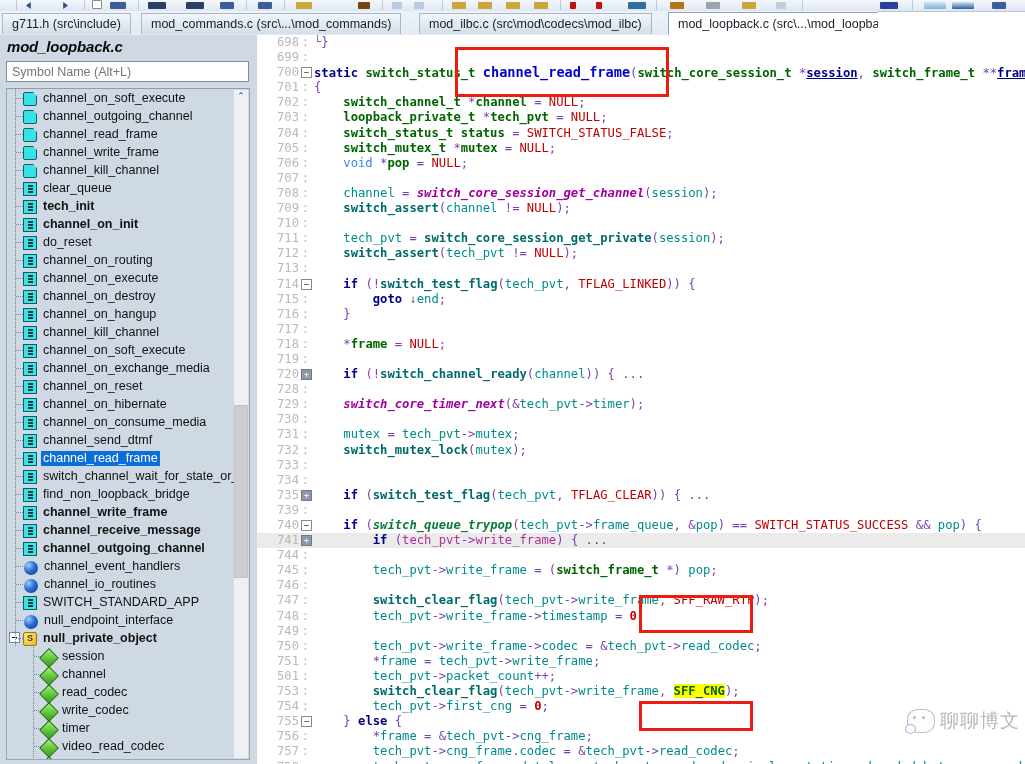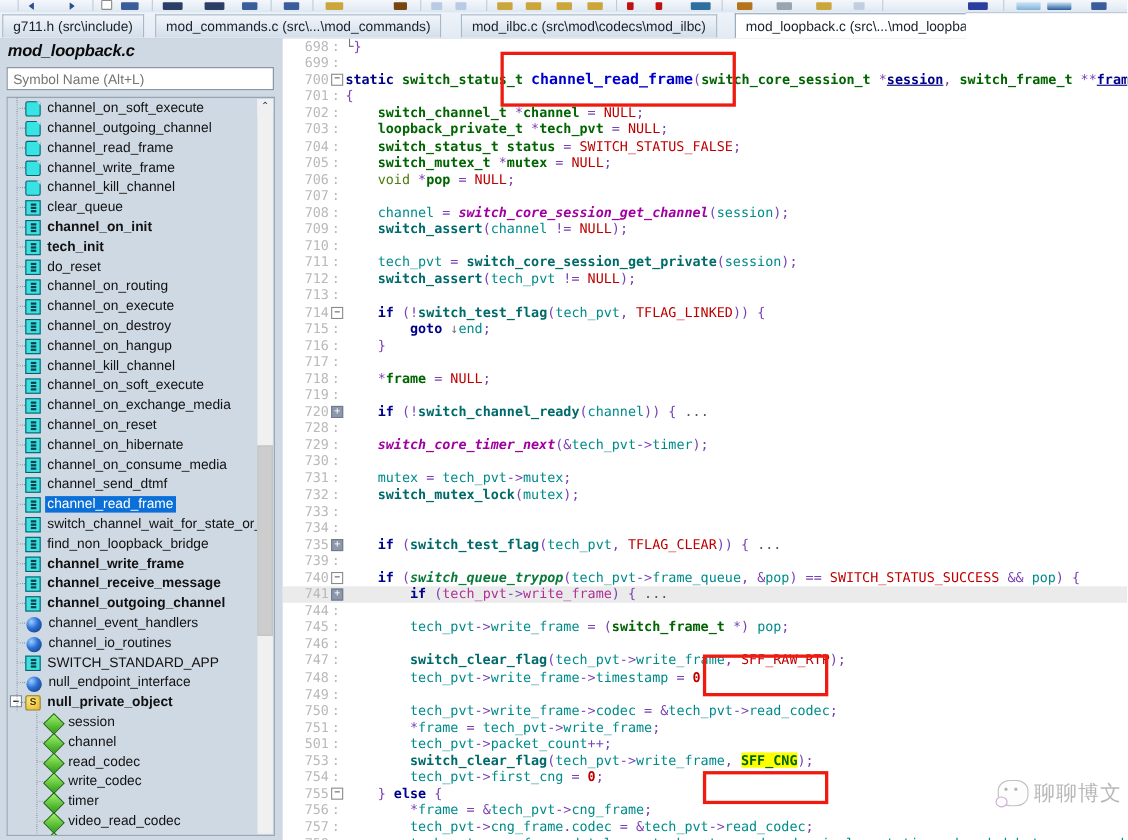--- a/index.html
+++ b/index.html
@@ -174,21 +174,21 @@
     border:1px solid #6f7a8c;background:#8d98aa;box-sizing:border-box;
     color:#fff;font-size:9px;line-height:9px;text-align:center;
     font-family:"DejaVu Sans Mono",monospace;
   }
   .fold.minus{background:#ffffff;color:#333;border-color:#8a8a8a;}
   .code{position:absolute;left:57px;top:0;}
   .bracket{
     position:absolute;border-left:1px solid #9a9a9a;
   }
   .c-kw{color:#00008b;font-weight:bold;}
-  .c-kw2{color:#4d7c0f;}
+  .c-kw2{color:#3b82f6;}
   .c-type{color:#006400;font-weight:bold;}
   .c-const{color:#c00000;}
   .c-num{color:#c00000;font-weight:bold;}
   .c-func{color:#008b8b;}
   .c-funcb{color:#006a6a;font-weight:bold;}
   .c-callital{color:#a000a0;font-style:italic;font-weight:bold;}
   .c-var{color:#b0309a;}
   .c-punc{color:#7a3fb5;}
   .c-param{color:#00008b;text-decoration:underline;font-weight:bold;}
   .c-fname{color:#0000cd;font-weight:bold;font-size:13.6px;}
@@ -318,26 +318,26 @@
             <span class="lbl">channel_kill_channel</span>
           </div>
           <div class="tnode">
             <div class="dots"></div>
             <div class="ico ico-def"></div>
             <span class="lbl">clear_queue</span>
           </div>
           <div class="tnode bold">
             <div class="dots"></div>
             <div class="ico ico-def"></div>
+            <span class="lbl">tech_init</span>
+          </div>
+          <div class="tnode bold">
+            <div class="dots"></div>
+            <div class="ico ico-def"></div>
             <span class="lbl">channel_on_init</span>
-          </div>
-          <div class="tnode bold">
-            <div class="dots"></div>
-            <div class="ico ico-def"></div>
-            <span class="lbl">tech_init</span>
           </div>
           <div class="tnode">
             <div class="dots"></div>
             <div class="ico ico-def"></div>
             <span class="lbl">do_reset</span>
           </div>
           <div class="tnode">
             <div class="dots"></div>
             <div class="ico ico-def"></div>
             <span class="lbl">channel_on_routing</span>

